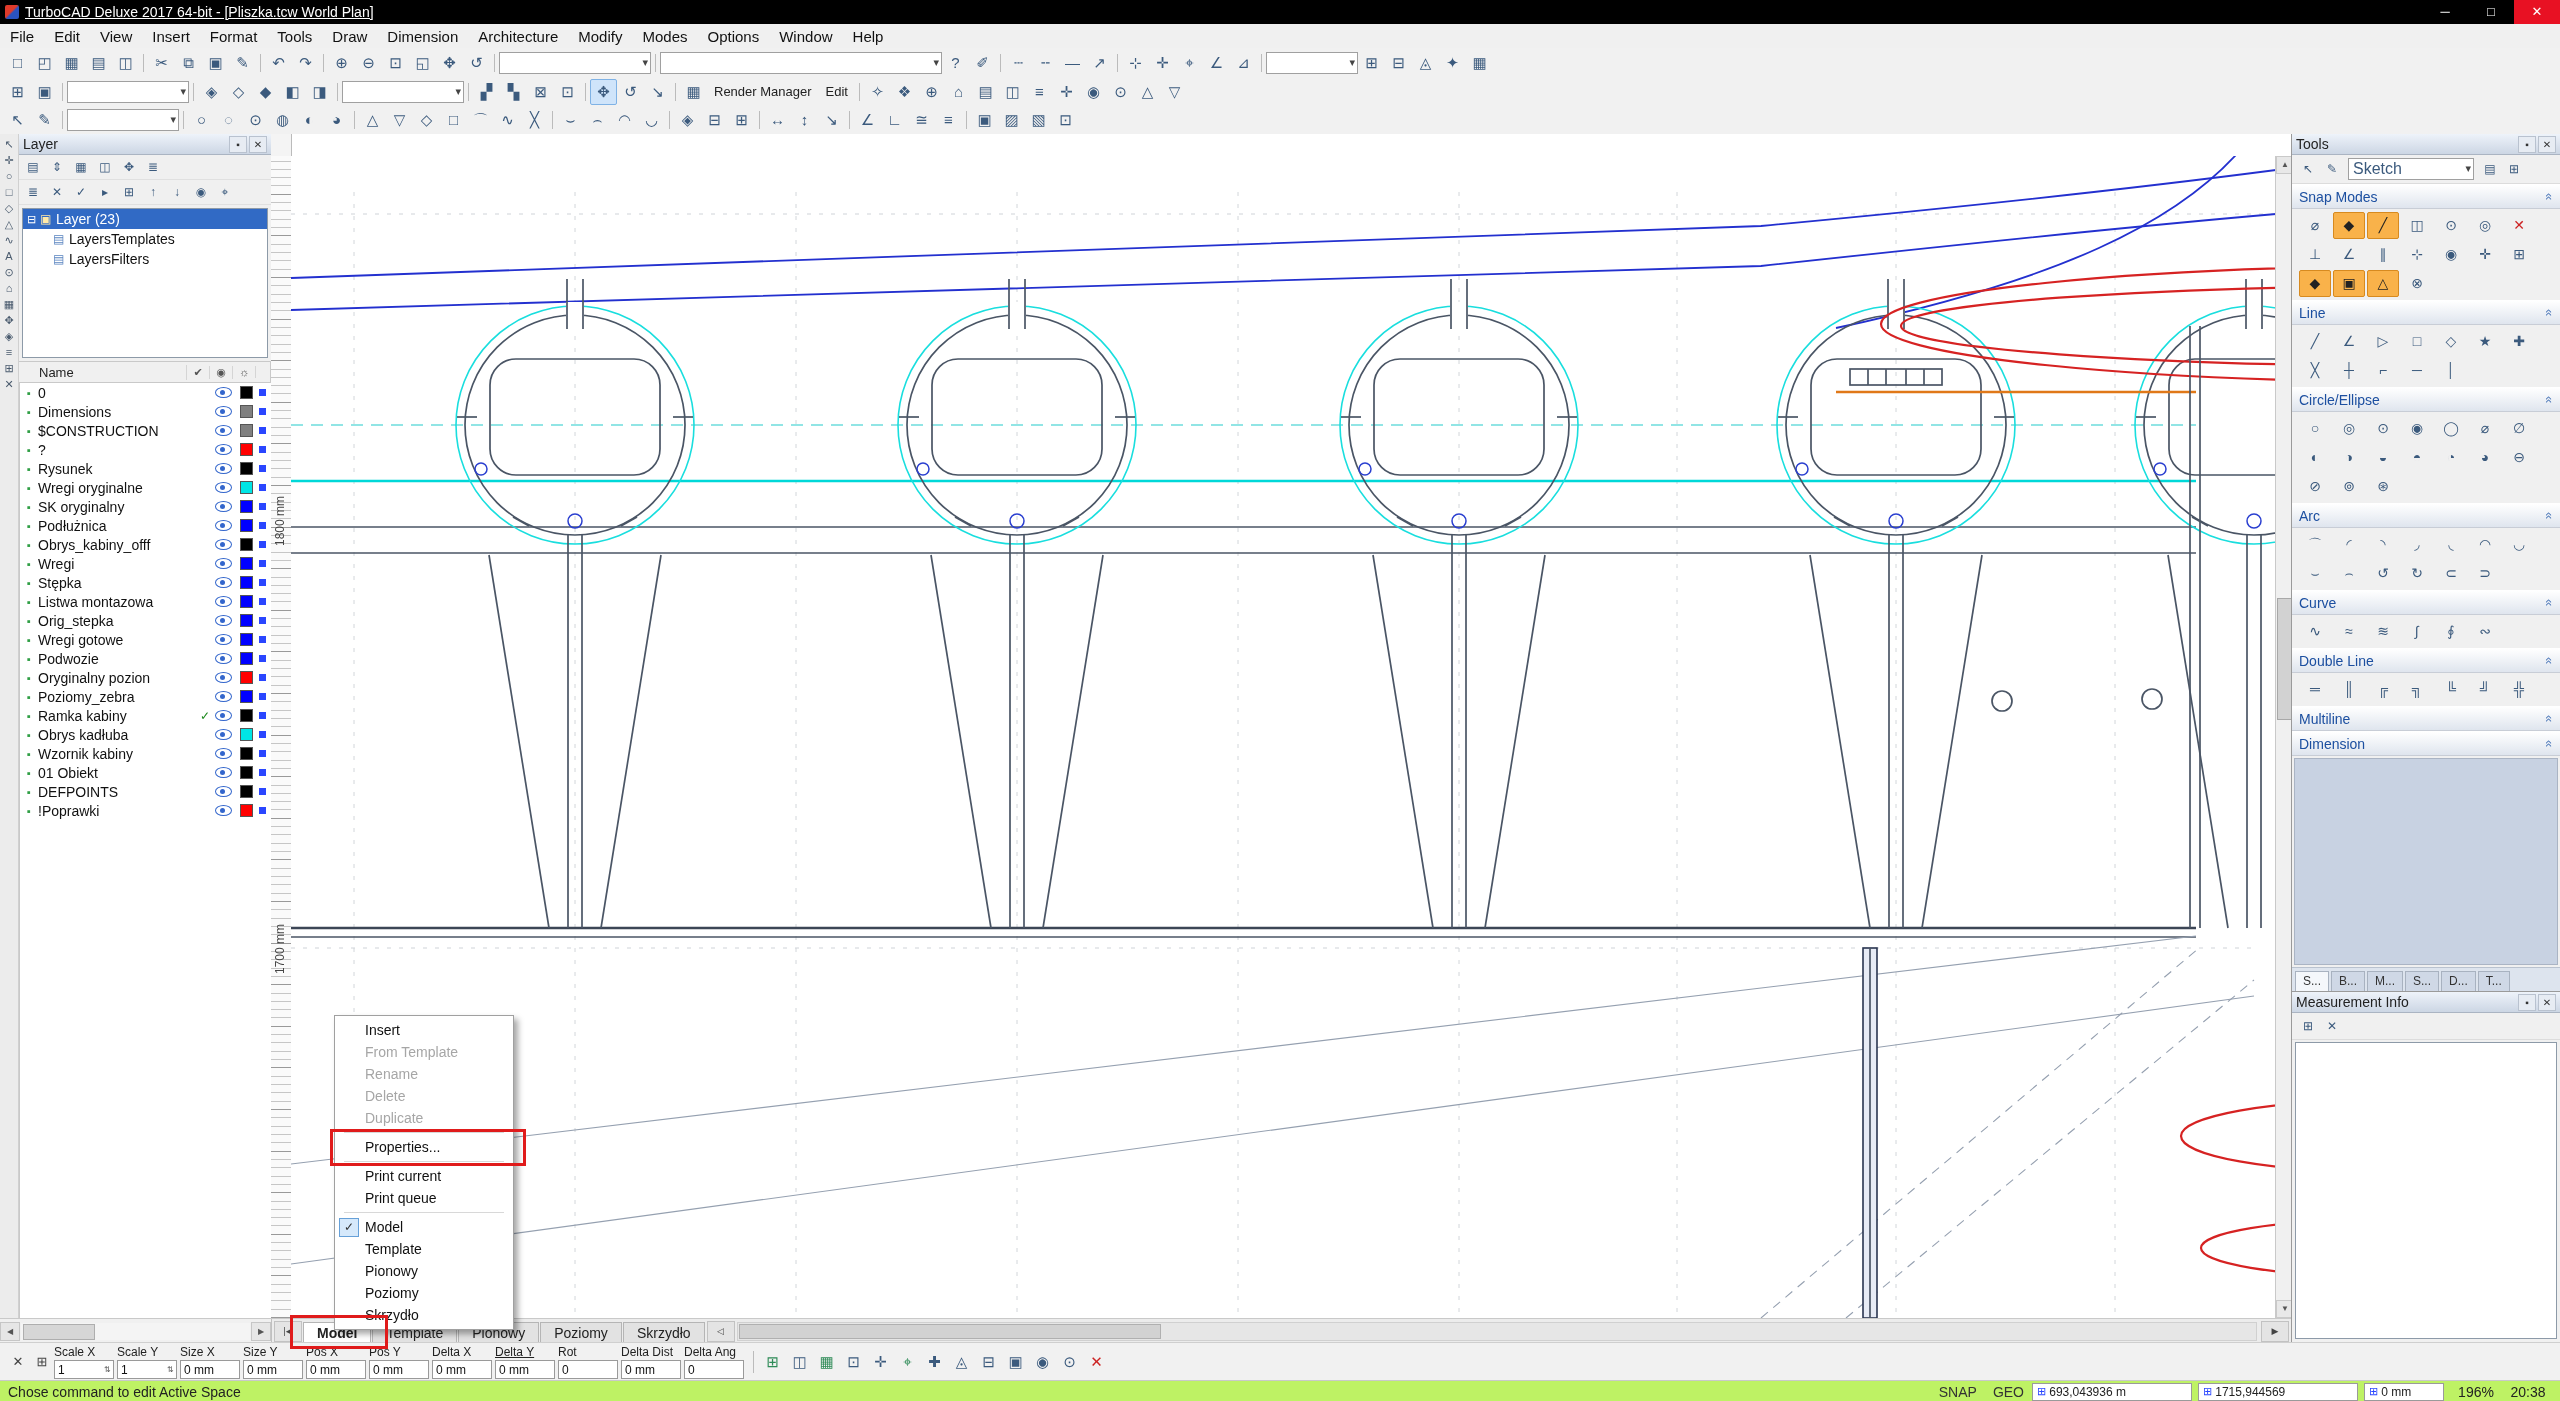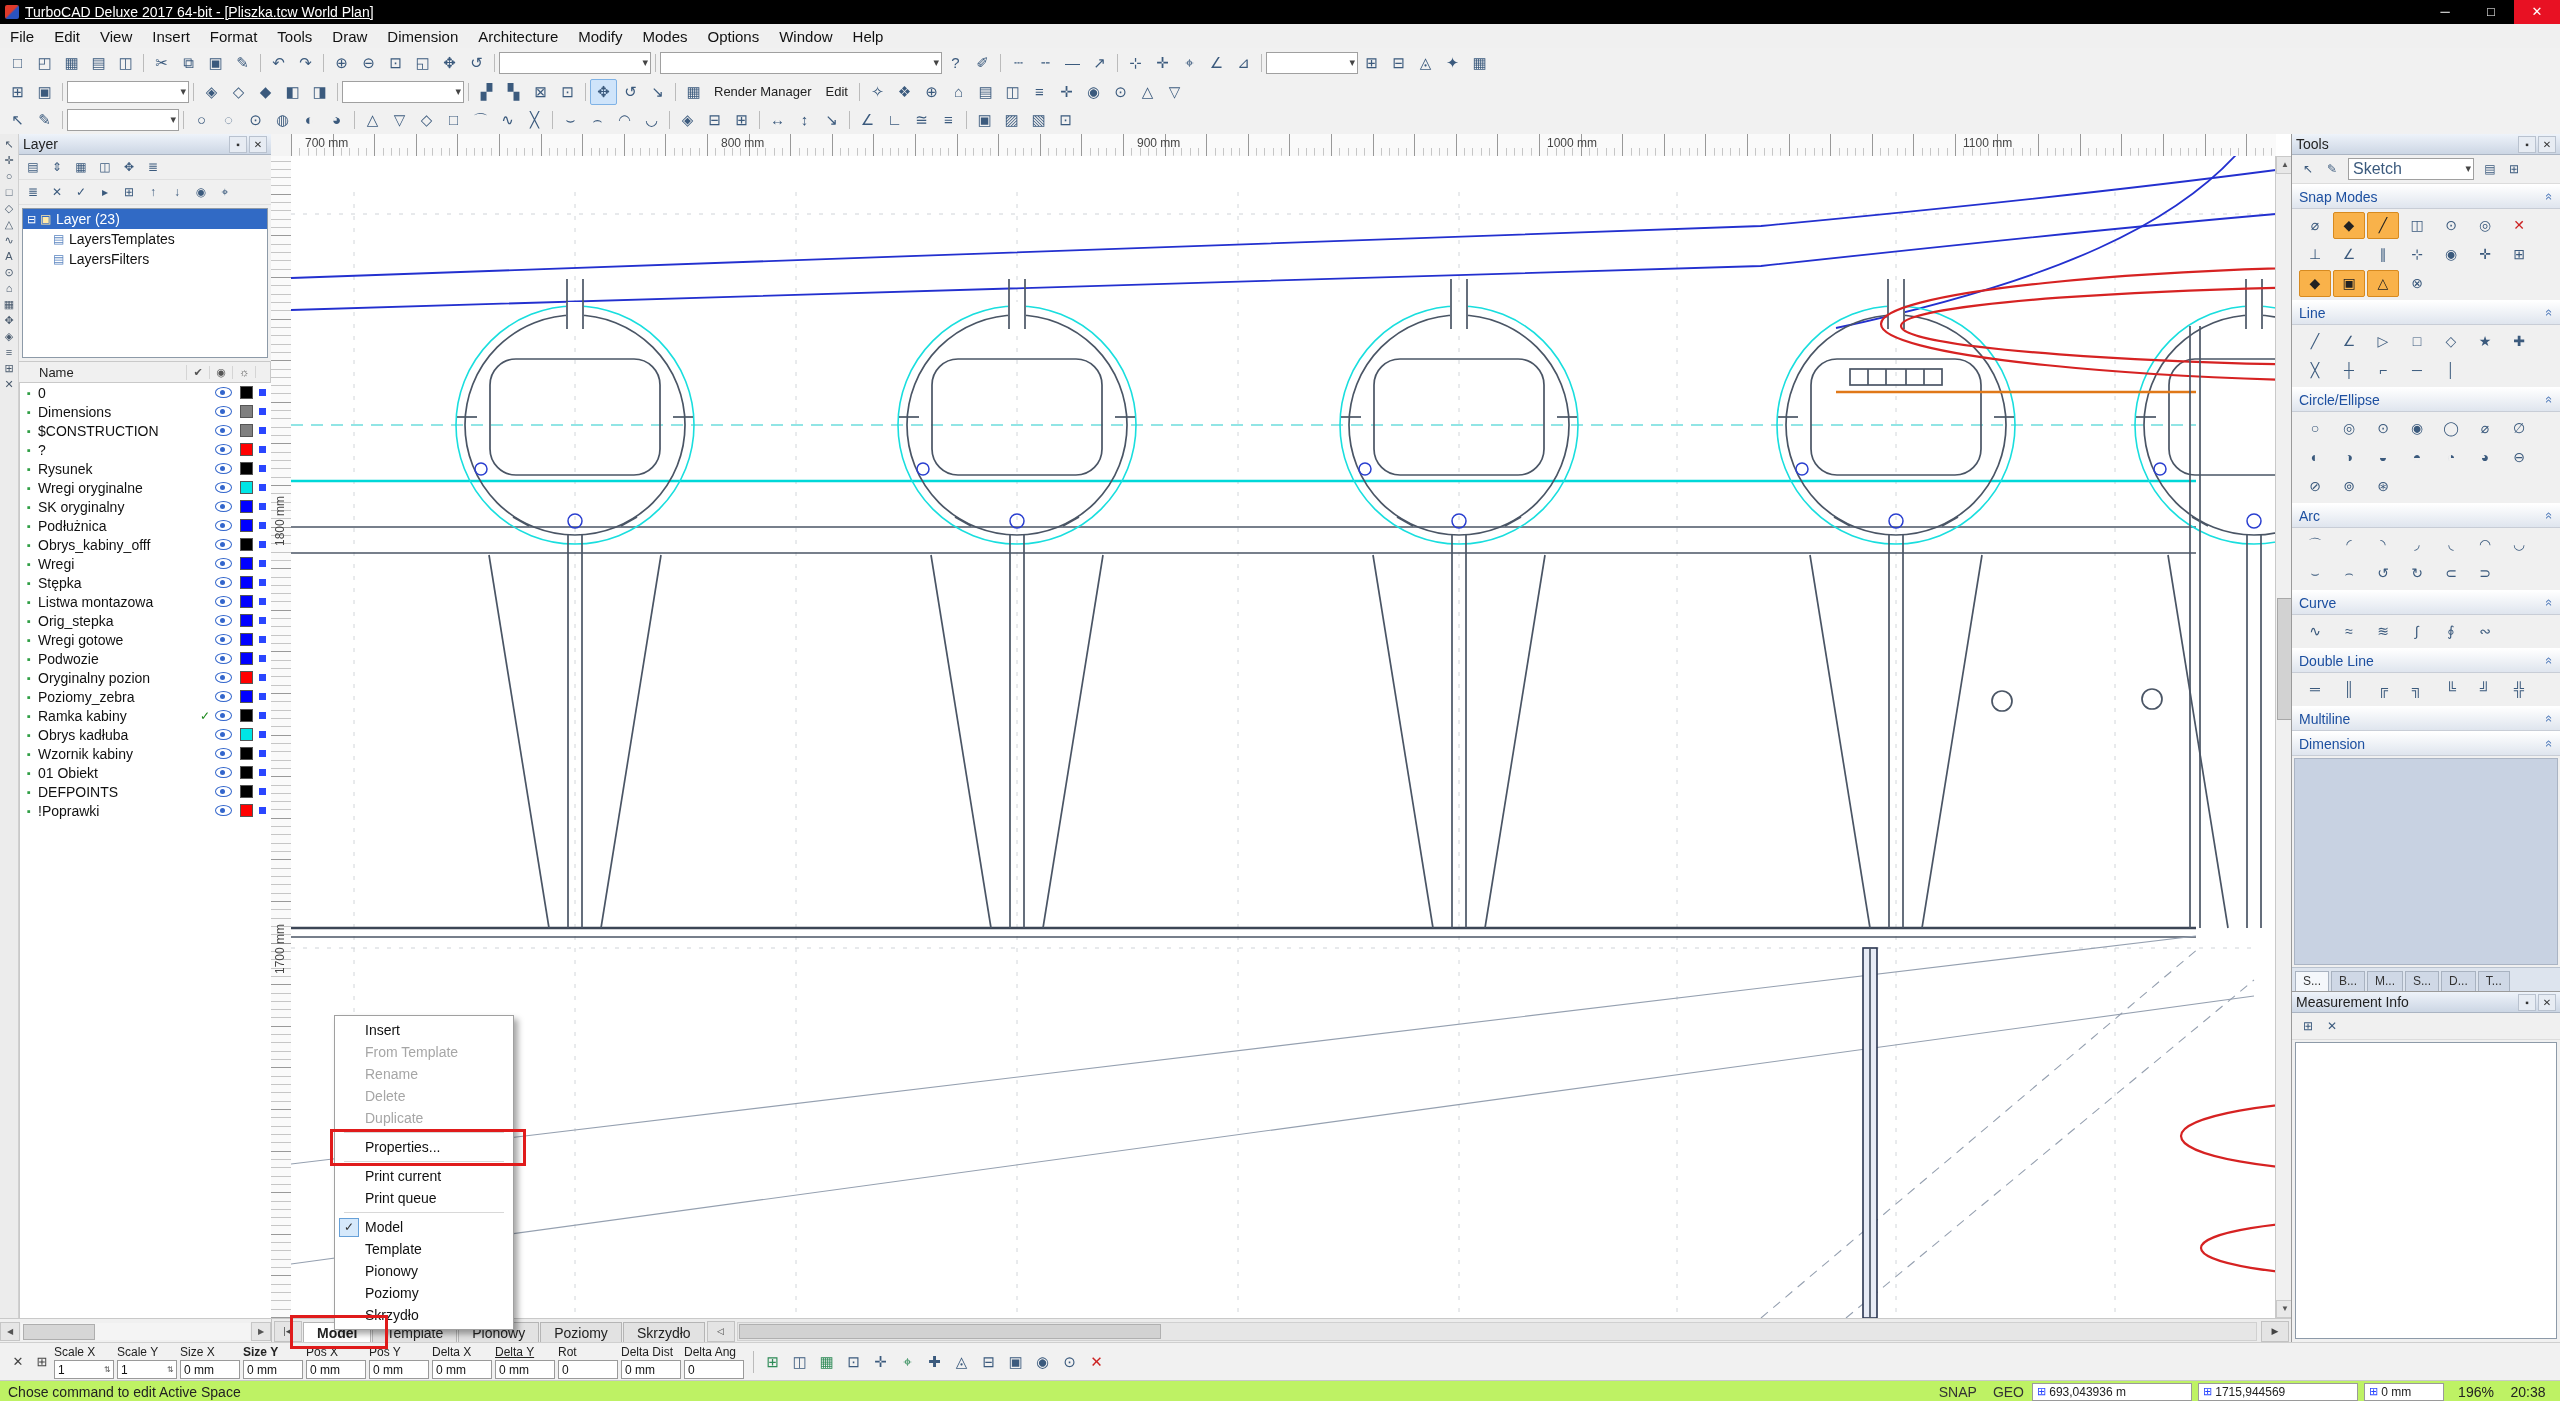--- a/index.html
+++ b/index.html
@@ -608,28 +608,20 @@
             <span class="leye"></span>
             <span class="lsw" style="background-color: rgb(255, 0, 0);"></span>
             <span class="ldot"></span>
           </div>
         </div>
     </div>
   </div>
 
   <div class="canvas">
     <div class="rcorner"></div>
-    <div class="rtop">
-
-    <span class="rtl" style="left:11px">700 mm</span>
-        <span class="rtl" style="left:427px">800 mm</span>
-        <span class="rtl" style="left:843px">900 mm</span>
-        <span class="rtl" style="left:1253px">1000 mm</span>
-        <span class="rtl" style="left:1669px">1100 mm</span>
-      </div>
     <div class="rleft">
 
     <span class="rll" style="top:340px">1800 mm</span>
         <span class="rll" style="top:768px">1700 mm</span>
       </div>
     <div class="draw">
       <svg class="cad" viewBox="0 0 1985 1162" preserveAspectRatio="none">
         <defs>
           <g id="former">
             <circle r="119" class="cy"></circle>
@@ -958,21 +950,21 @@
 
         <span class="fld">
           <span class="flabel" style="display:block;">Size X</span>
           <span class="fbox" style="display:flex;">
             <span class="fval">0 mm</span>
             <span class="fspin"></span>
           </span>
         </span>
 
         <span class="fld">
-          <span class="flabel" style="display:block;font-weight:bold;">Size Y</span>
+          <span class="flabel" style="display:block;">Size Y</span>
           <span class="fbox" style="display:flex;">
             <span class="fval">0 mm</span>
             <span class="fspin"></span>
           </span>
         </span>
 
         <span class="fld">
           <span class="flabel" style="display:block;">Pos X</span>
           <span class="fbox" style="display:flex;">
             <span class="fval">0 mm</span>

